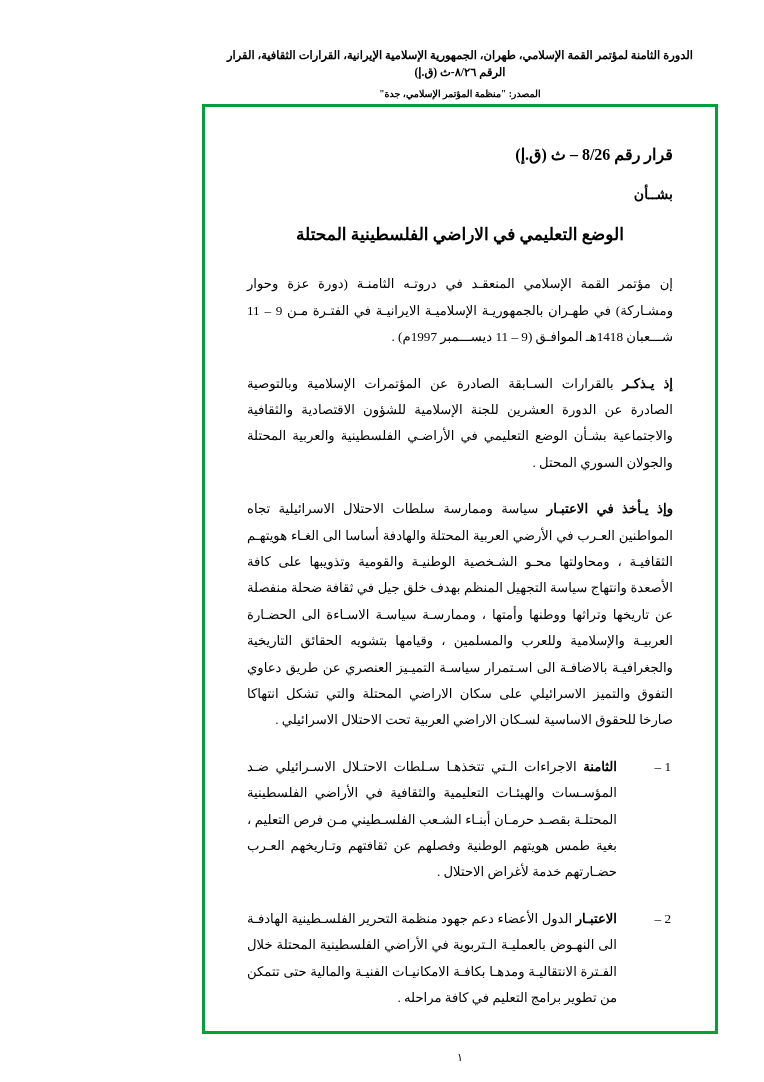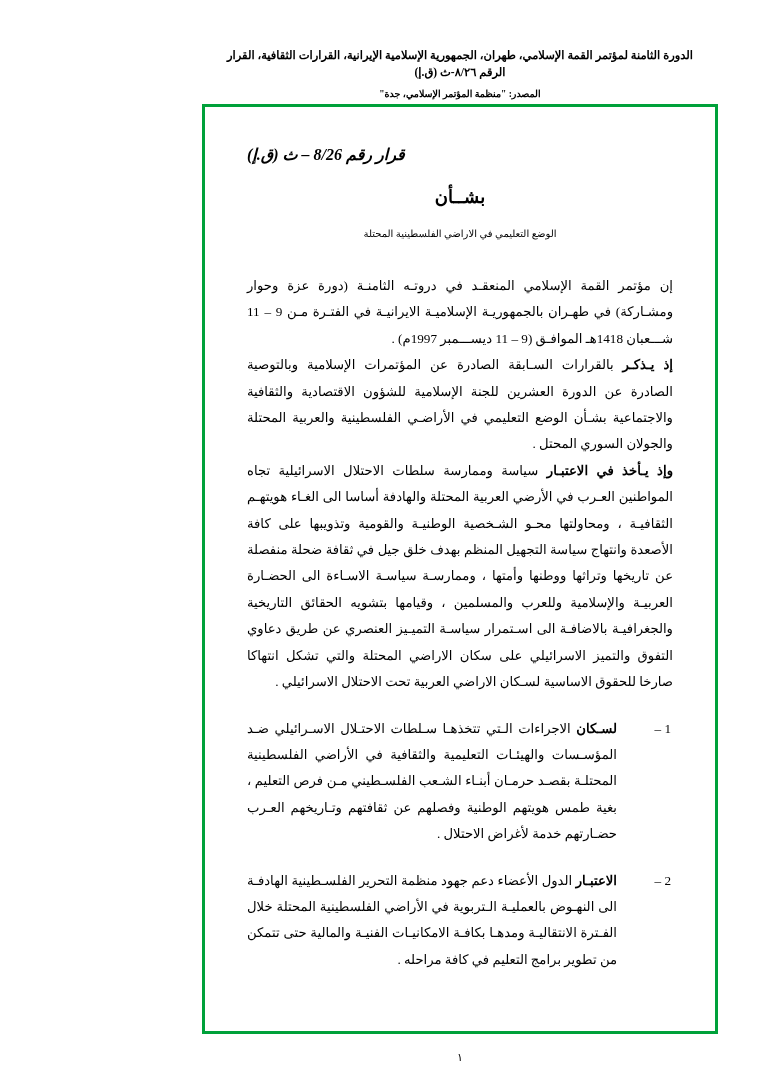--- a/index.html
+++ b/index.html
@@ -51,49 +51,48 @@
     box-sizing: border-box;
   }
   .frame-inner {
     padding: 38px 42px 20px 42px;
     box-sizing: border-box;
     height: 100%;
     overflow: hidden;
   }
   
   .res-number {
-    text-align: left;
+    text-align: right;
     font-size: 16px;
     font-weight: bold;
     letter-spacing: 0.5px;
     margin-bottom: 22px;
-    font-style: italic;
   }
   .res-about {
-    text-align: center;
-    font-size: 18px;
+    font-size: 14px;
     font-weight: bold;
     margin-bottom: 16px;
   }
   .res-title {
     text-align: center;
-    font-size: 10px;
-    font-weight: normal;
+    font-size: 17px;
+    font-weight: bold;
     line-height: 1.9;
     letter-spacing: 0.3px;
   }
   
   .para {
     font-size: 13.2px;
     line-height: 2.0;
     text-align: justify;
     text-justify: inter-word;
+    margin-top: 20px;
     direction: rtl;
   }
-  .para.first { margin-top: 30px; }
+  .para.first { }
   .lead {
     font-weight: bold;
   }
   
   .clause {
     display: flex;
     flex-direction: row;
     margin-top: 20px;
     direction: rtl;
   }
@@ -150,21 +149,21 @@
       <div class="para">
         <span class="lead">وإذ يـأخذ في الاعتبـار</span><span> سياسة وممارسة سلطات الاحتلال الاسرائيلية تجاه المواطنين العـرب في الأرضي العربية المحتلة والهادفة أساسا الى الغـاء هويتهـم الثقافيـة ، ومحاولتها محـو الشـخصية الوطنيـة والقومية وتذويبها على كافة الأصعدة وانتهاج سياسة التجهيل المنظم بهدف خلق جيل في ثقافة ضحلة منفصلة عن تاريخها وتراثها ووطنها وأمتها ، وممارسـة سياسـة الاسـاءة الى الحضـارة العربيـة والإسلامية وللعرب والمسلمين ، وقيامها بتشويه الحقائق التاريخية والجغرافيـة بالاضافـة الى اسـتمرار سياسـة التميـيز العنصري عن طريق دعاوي التفوق والتميز الاسرائيلي على سكان الاراضي المحتلة والتي تشكل انتهاكا صارخا للحقوق الاساسية لسـكان الاراضي العربية تحت الاحتلال الاسرائيلي .</span>
       </div>
 
       <div class="clause">
         <div class="clause-num">
           <span>1</span>
           <span>–</span>
         </div>
         <div class="clause-body">
-          <span class="lead">لسـكان</span><span> الاجراءات الـتي تتخذهـا سـلطات الاحتـلال الاسـرائيلي ضـد المؤسـسات والهيئـات التعليمية والثقافية في الأراضي الفلسطينية المحتلـة بقصـد حرمـان أبنـاء الشـعب الفلسـطيني مـن فرص التعليم ، بغية طمس هويتهم الوطنية وفصلهم عن ثقافتهم وتـاريخهم العـرب حضـارتهم خدمة لأغراض الاحتلال .</span>
+          <span class="lead">الثامنة</span><span> الاجراءات الـتي تتخذهـا سـلطات الاحتـلال الاسـرائيلي ضـد المؤسـسات والهيئـات التعليمية والثقافية في الأراضي الفلسطينية المحتلـة بقصـد حرمـان أبنـاء الشـعب الفلسـطيني مـن فرص التعليم ، بغية طمس هويتهم الوطنية وفصلهم عن ثقافتهم وتـاريخهم العـرب حضـارتهم خدمة لأغراض الاحتلال .</span>
         </div>
       </div>
 
       <div class="clause">
         <div class="clause-num">
           <span>2</span>
           <span>–</span>
         </div>
         <div class="clause-body">
           <span class="lead">الاعتبـار</span><span> الدول الأعضاء دعم جهود منظمة التحرير الفلسـطينية الهادفـة الى النهـوض بالعمليـة الـتربوية في الأراضي الفلسطينية المحتلة خلال الفـترة الانتقاليـة ومدهـا بكافـة الامكانيـات الفنيـة والمالية حتى تتمكن من تطوير برامج التعليم في كافة مراحله .</span>

